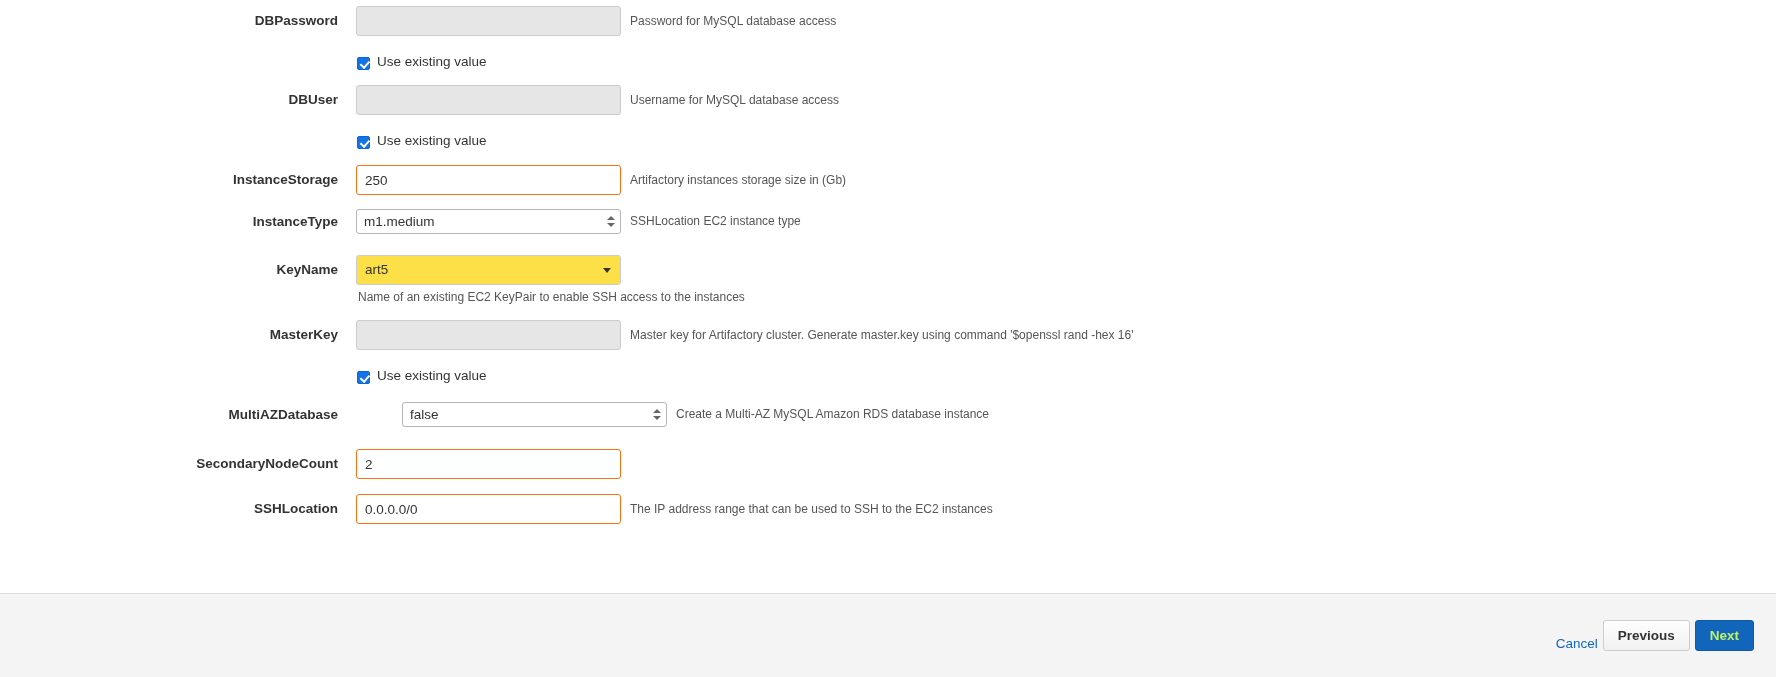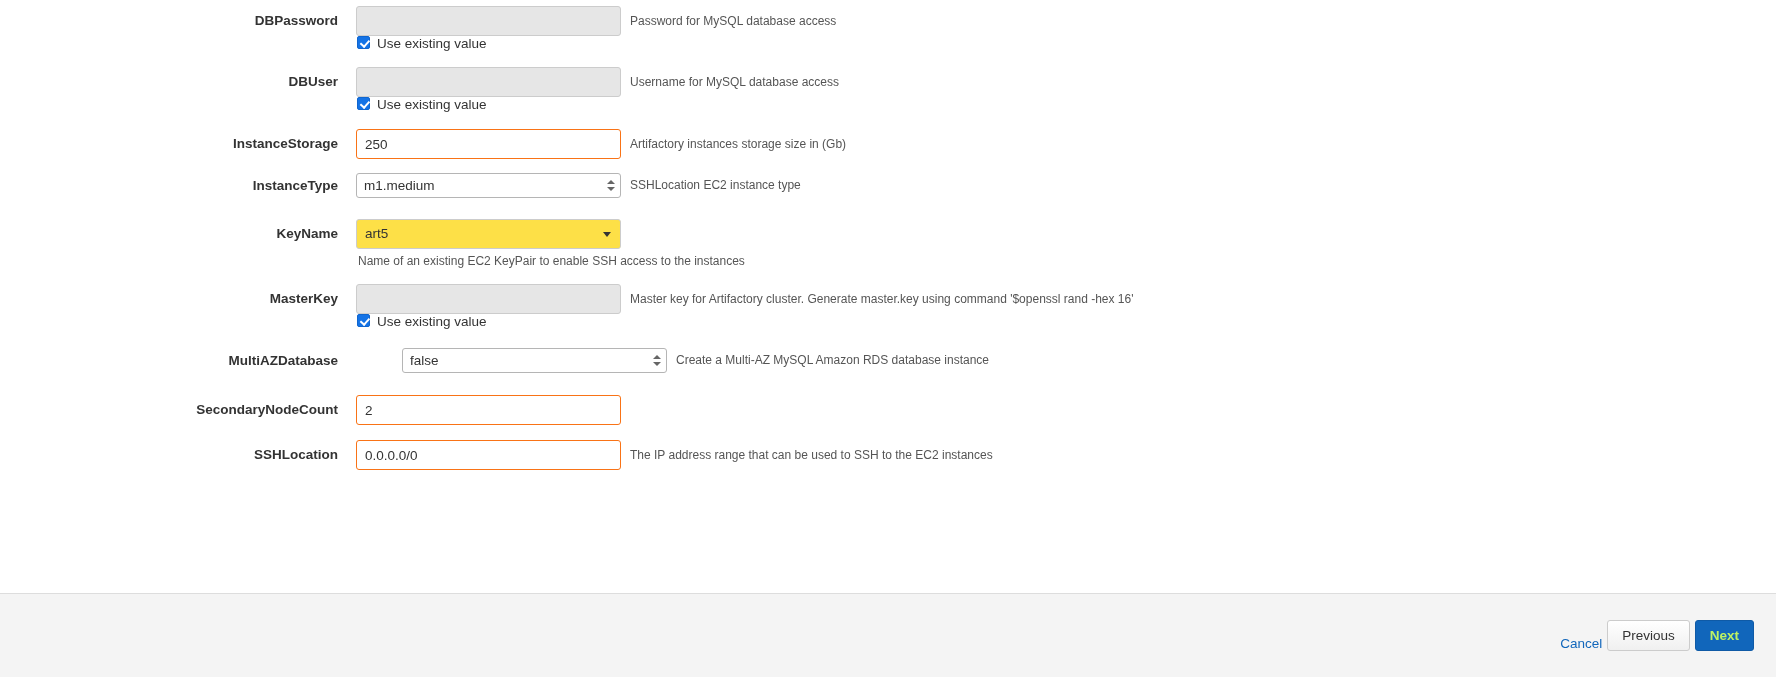--- a/index.html
+++ b/index.html
@@ -129,22 +129,22 @@
     top: 50%;
     margin-top: -2px;
     width: 0; height: 0;
     border-left: 4.5px solid transparent;
     border-right: 4.5px solid transparent;
     border-top: 5px solid #333333;
   }
 
   .checkrow {
     display: flex;
-    align-items: flex-start;
-    margin-top: 0;
+    align-items: flex-end;
+    margin-top: 18px;
     padding-left: 1px;
   }
   .cbox {
     width: 13px;
     height: 13px;
     border-radius: 2px;
     background: #1473e6;
     border: 1px solid #1066cf;
     position: relative;
     flex: none;
@@ -206,21 +206,21 @@
     height: 31px;
     line-height: 29px;
     cursor: pointer;
     font-family: "Liberation Sans", sans-serif;
     white-space: nowrap;
   }
   .btn-secondary {
     background: linear-gradient(#ffffff, #f0f0f0);
     border: 1px solid #cccccc;
     color: #333333;
-    font-weight: normal;
+    font-weight: bold;
   }
   .btn-primary {
     background: #1166bb;
     border: 1px solid #0f5aa6;
     color: #bef264;
     font-weight: bold;
   }
 </style>
 </head>
 <body>

